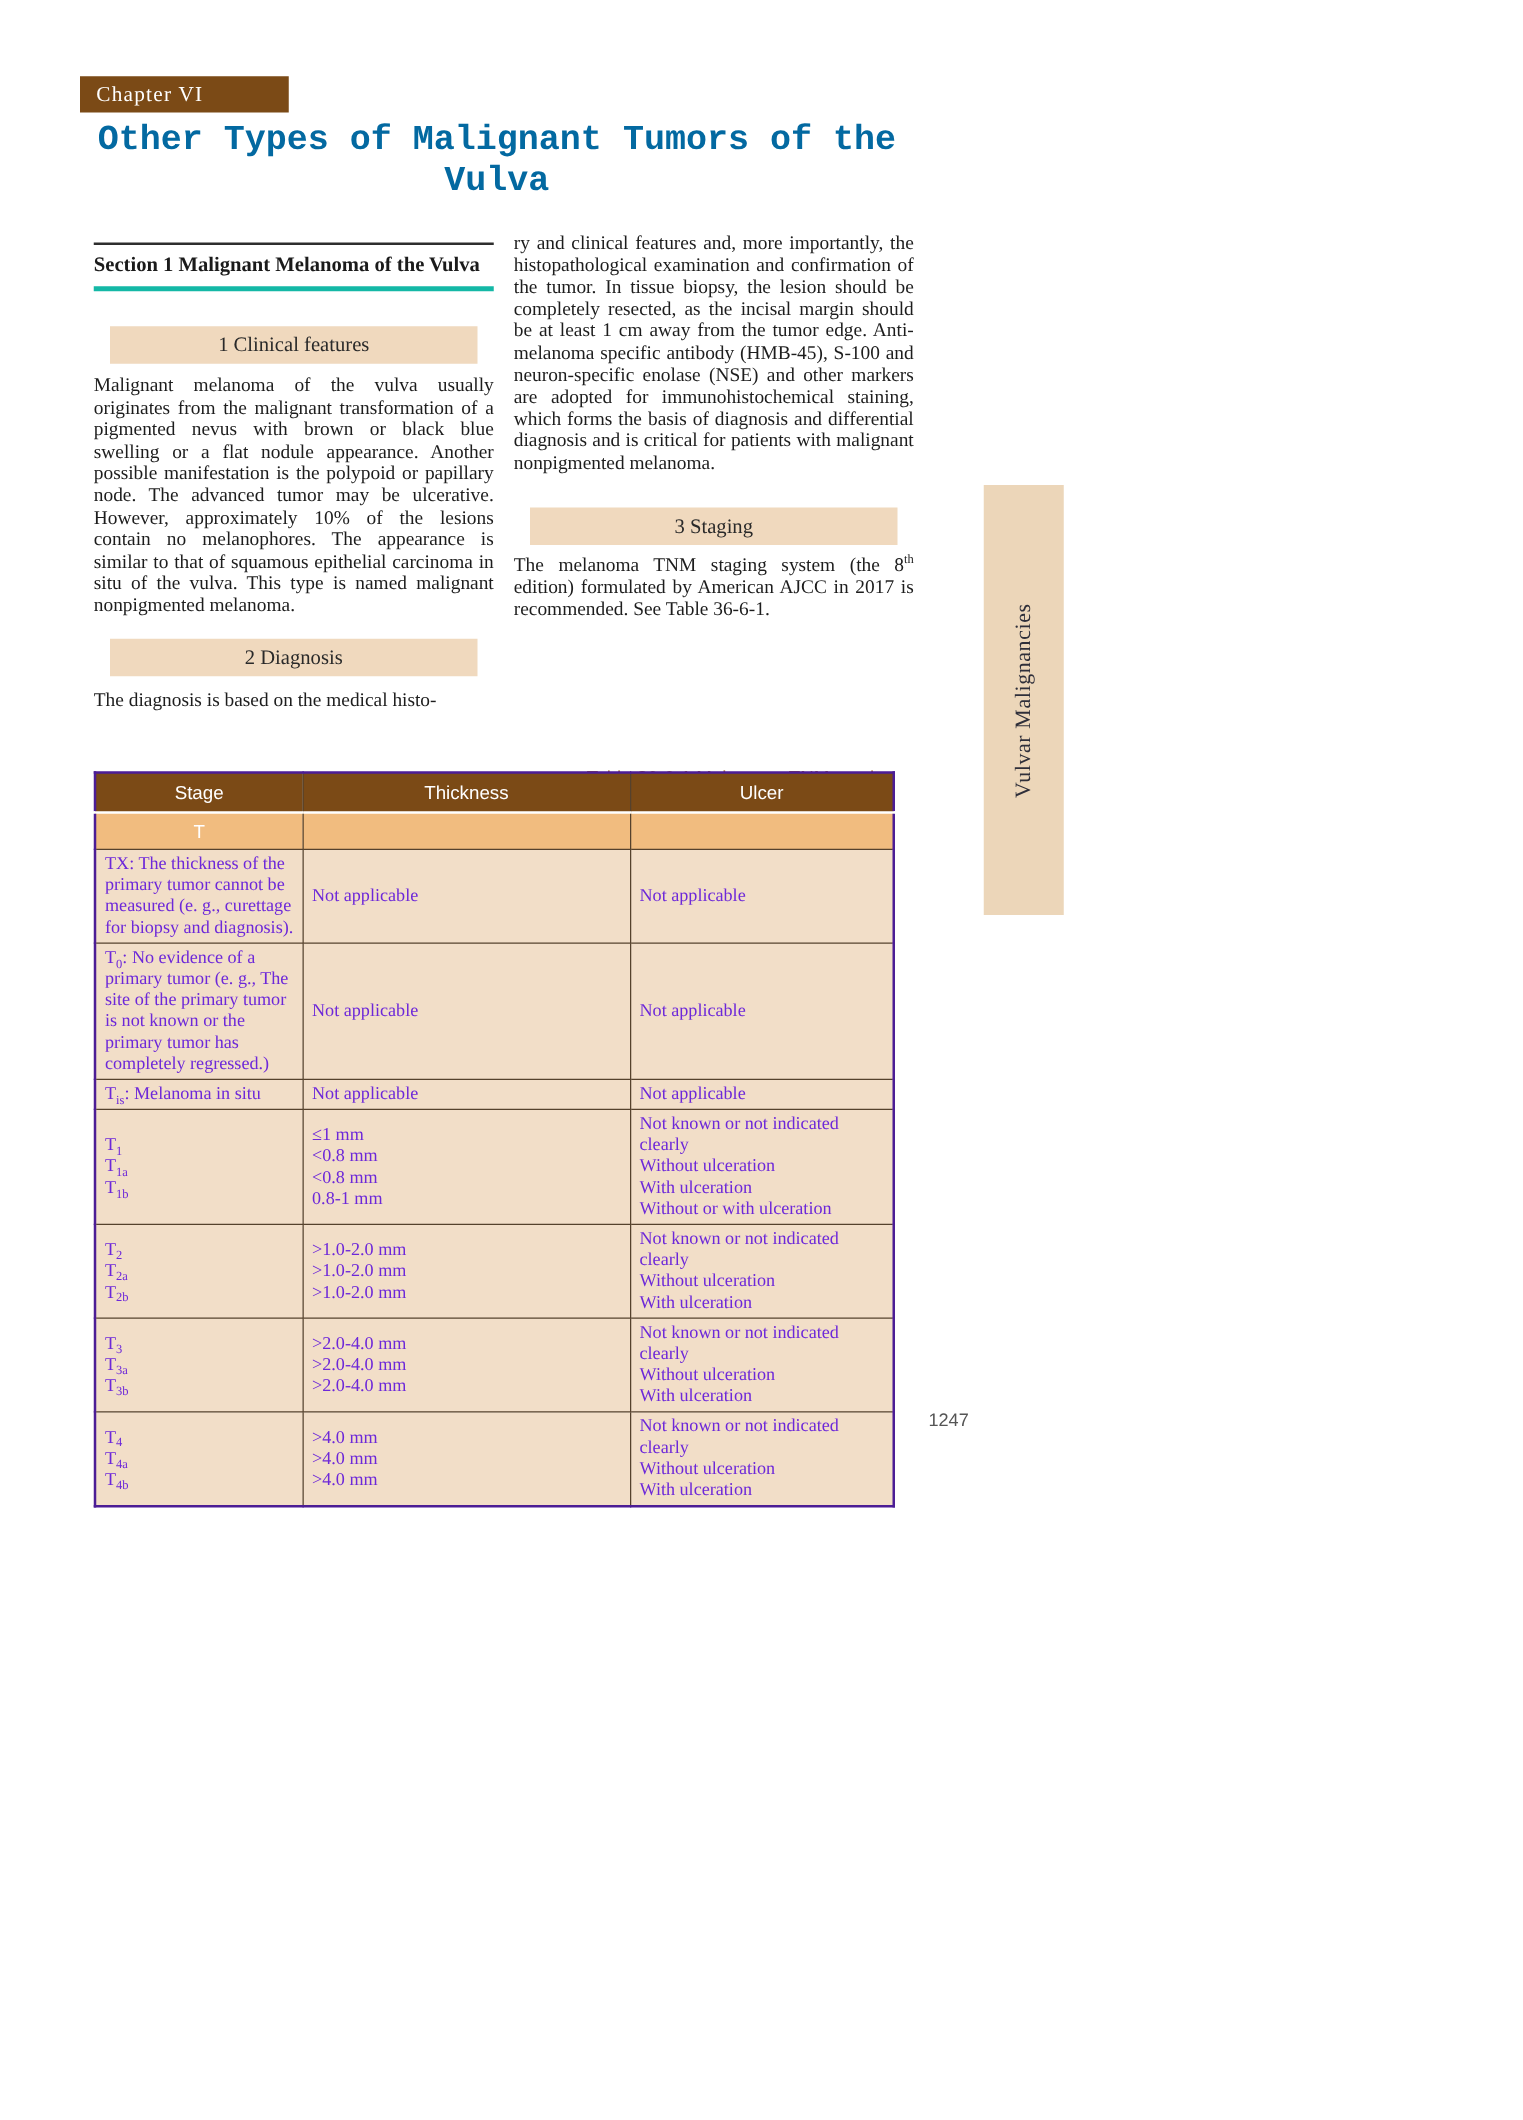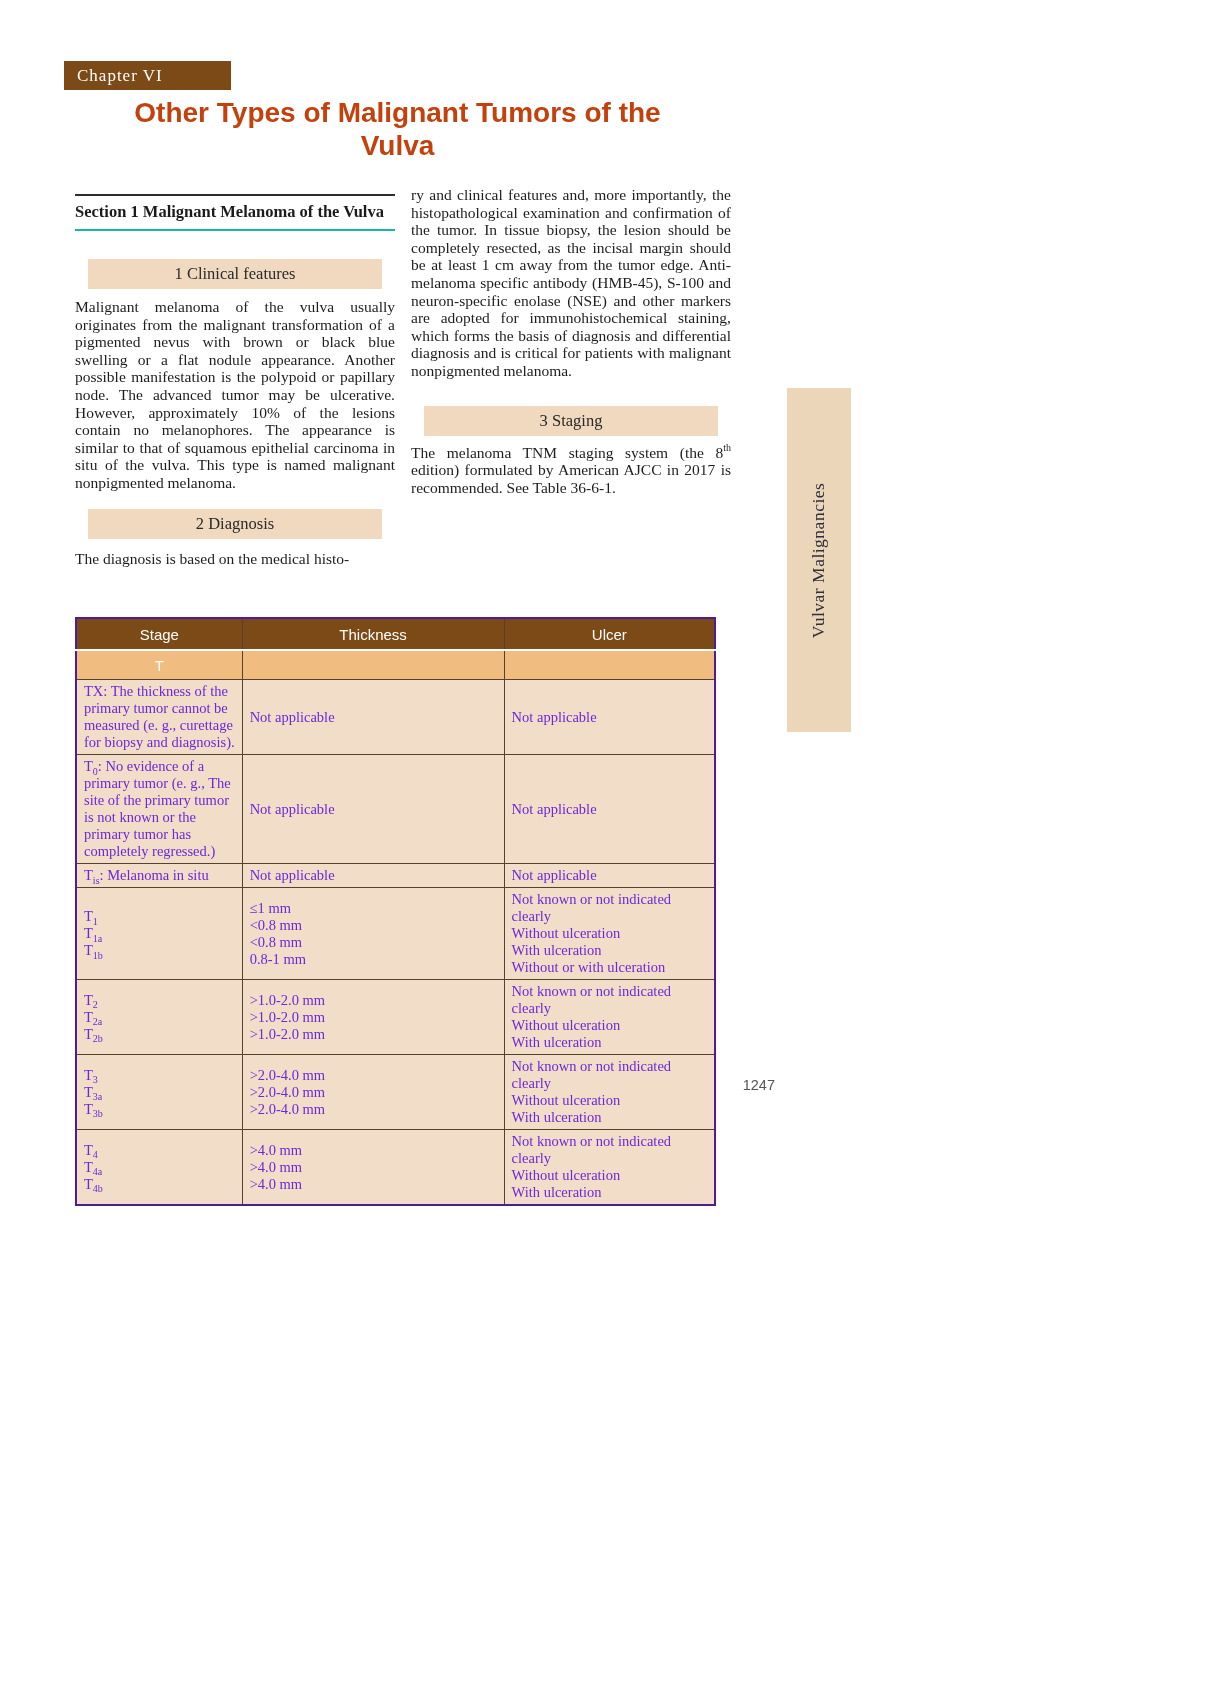--- a/index.html
+++ b/index.html
@@ -17,35 +17,35 @@
     background:#7B4A16;
     color:#fff;
     font-size:17px;line-height:29px;
     padding-left:13px;
     font-family:"Liberation Serif", serif;
     letter-spacing:1px;
   }
   .page-title{
     position:absolute;left:75px;top:96px;width:645px;
     text-align:center;
-    font-family:Liberation Sans, sans-serif;
+    font-family:Liberation Mono, monospace;
     font-weight:bold;
     font-size:28px;line-height:33px;
-    color:#c2410c;
+    color:#0369a1;
   }
   .columns{
     position:absolute;left:75px;top:186px;
     width:656px;
     display:flex;gap:16px;
   }
   .col{width:320px;}
   .section-heading{
     margin-top:8px;
     border-top:2px solid #2e2e2e;
-    border-bottom:2px solid #14b8a6;
+    border-bottom:4px solid #14b8a6;
     padding:6px 0 7px 0;
     font-weight:bold;
     font-size:16.5px;
     color:#1b1b1b;
   }
   .h-box{
     background:#F0D9BE;
     height:30px;line-height:30px;
     text-align:center;
     font-size:16.5px;
@@ -120,21 +120,21 @@
   }
   .side-tab span{
     transform:rotate(-90deg);
     white-space:nowrap;
     font-size:17.5px;
     letter-spacing:0.5px;
     color:#2f2f3a;
     font-family:"Liberation Serif", serif;
   }
   .page-number{
-    position:absolute;left:640px;top:1077px;width:135px;
+    position:absolute;left:640px;top:1129px;width:135px;
     text-align:right;
     font-family:"Liberation Sans", sans-serif;
     font-size:14.5px;
     color:#555;
   }
 </style>
 </head>
 <body>
 
 <div class="page">

